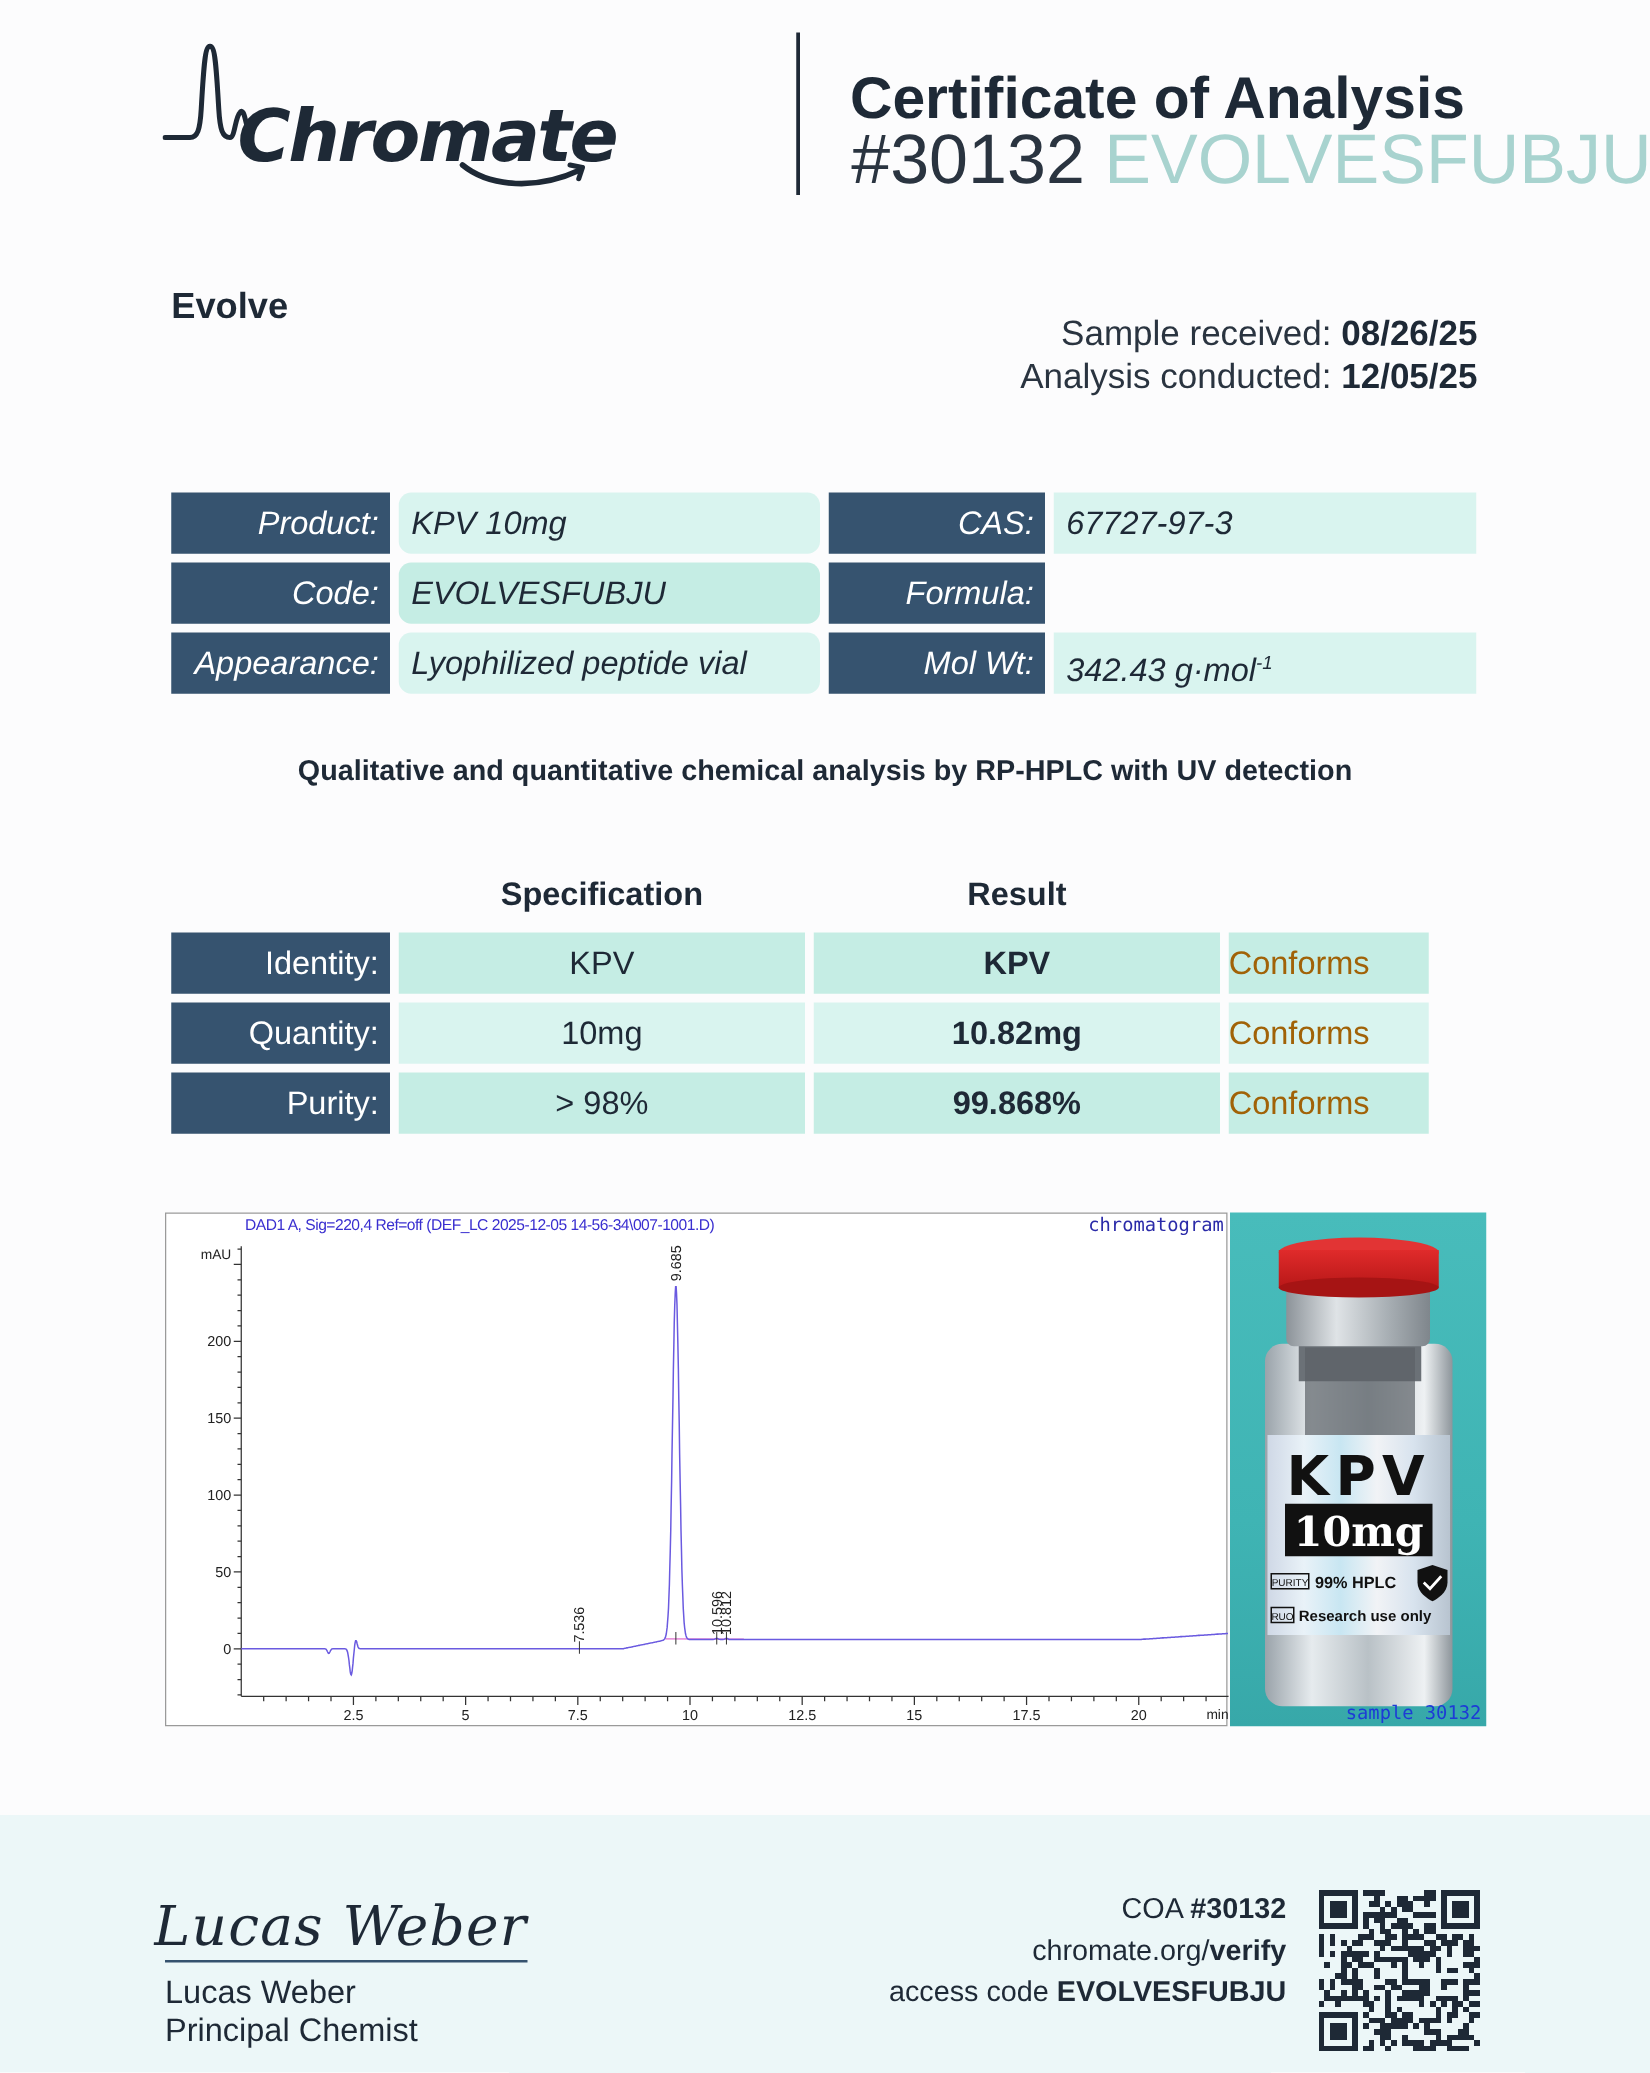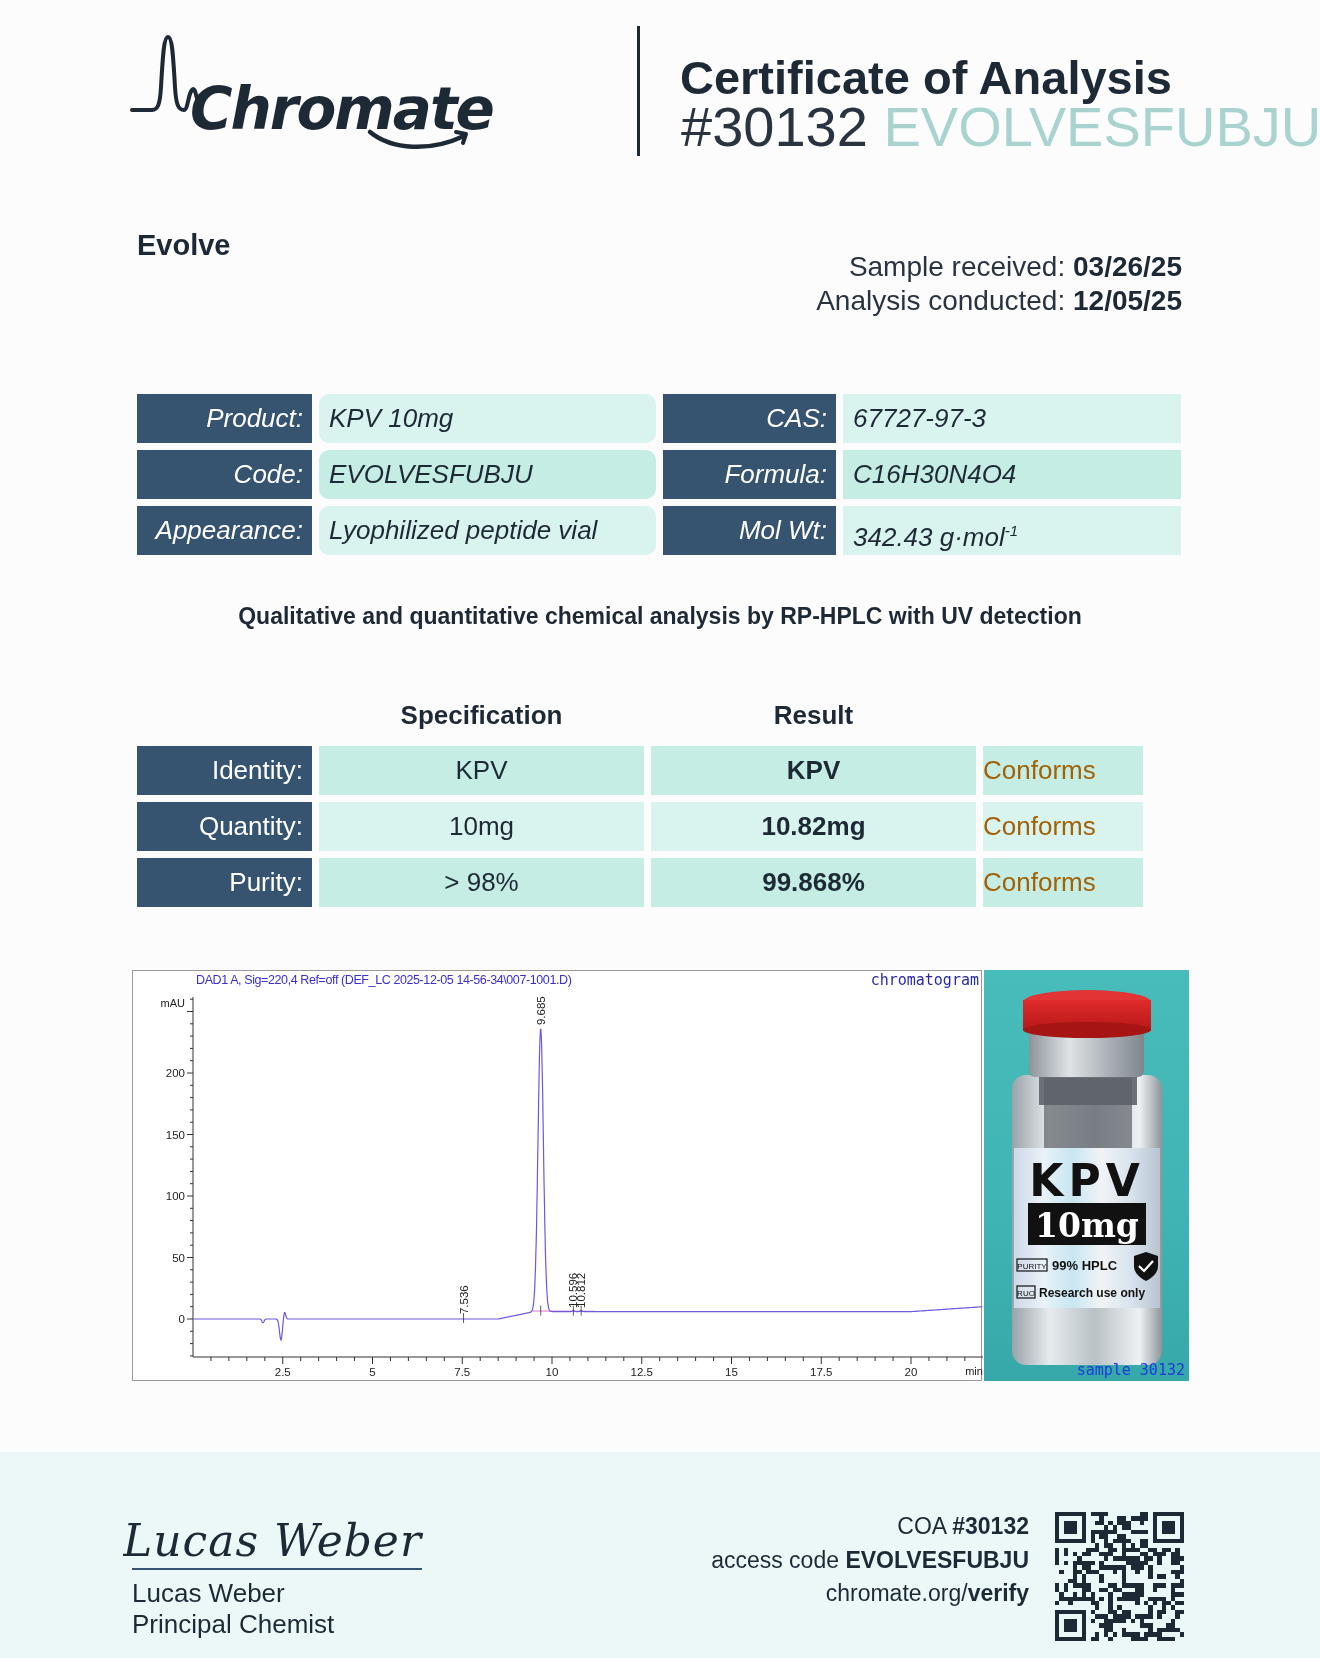--- a/index.html
+++ b/index.html
@@ -82,40 +82,39 @@
 <div class="subtitle">
   <span class="num">#30132</span>
   <span class="code">EVOLVESFUBJU</span>
 </div>
 
 <div class="client">Evolve</div>
 
 <div class="dates">
   <div>
     <span>Sample received:</span>
-    <b>03/26/25</b>
+    <b>08/26/25</b>
   </div>
   <div>
     <span>Analysis conducted:</span>
     <b>12/05/25</b>
   </div>
 </div>
 
 <div class="info-grid">
   <div class="info-row">
     <div class="lbl l1">Product:</div>
     <div class="val a v1">KPV 10mg</div>
     <div class="lbl l2">CAS:</div>
     <div class="val a v2">67727-97-3</div>
   </div>
   <div class="info-row">
     <div class="lbl l1">Code:</div>
     <div class="val b v1">EVOLVESFUBJU</div>
     <div class="lbl l2">Formula:</div>
-    <div class="val b v2">C16H30N4O4</div>
   </div>
   <div class="info-row">
     <div class="lbl l1">Appearance:</div>
     <div class="val a v1">Lyophilized peptide vial</div>
     <div class="lbl l2">Mol Wt:</div>
     <div class="val a v2"><span>342.43 g·mol</span><sup>-1</sup></div>
   </div>
 </div>
 
 <div class="method">Qualitative and quantitative chemical analysis by RP-HPLC with UV detection</div>
@@ -325,22 +324,22 @@
   <text x="0" y="44" font-family="DejaVu Serif, serif" font-style="italic" font-size="44" fill="#1e2936" letter-spacing="1">Lucas Weber</text>
 </svg>
 <div class="sig-line"></div>
 <div class="signer">
   <div>Lucas Weber</div>
   <div>Principal Chemist</div>
 </div>
 
 <div class="verify">
   <div><span>COA</span> <b>#30132</b></div>
+  <div><span>chromate.org/</span><b>verify</b></div>
   <div><span>access code</span> <b>EVOLVESFUBJU</b></div>
-  <div><span>chromate.org/</span><b>verify</b></div>
 </div>
 
 <svg class="qr" viewBox="0 0 29 29" shape-rendering="crispEdges">
   <g id="qr" fill="#1e2936">
       <rect x="0" y="0" width="7" height="1"></rect>
       <rect x="0" y="6" width="7" height="1"></rect>
       <rect x="0" y="0" width="1" height="7"></rect>
       <rect x="6" y="0" width="1" height="7"></rect>
       <rect x="2" y="2" width="3" height="3"></rect>
       <rect x="22" y="0" width="7" height="1"></rect>

